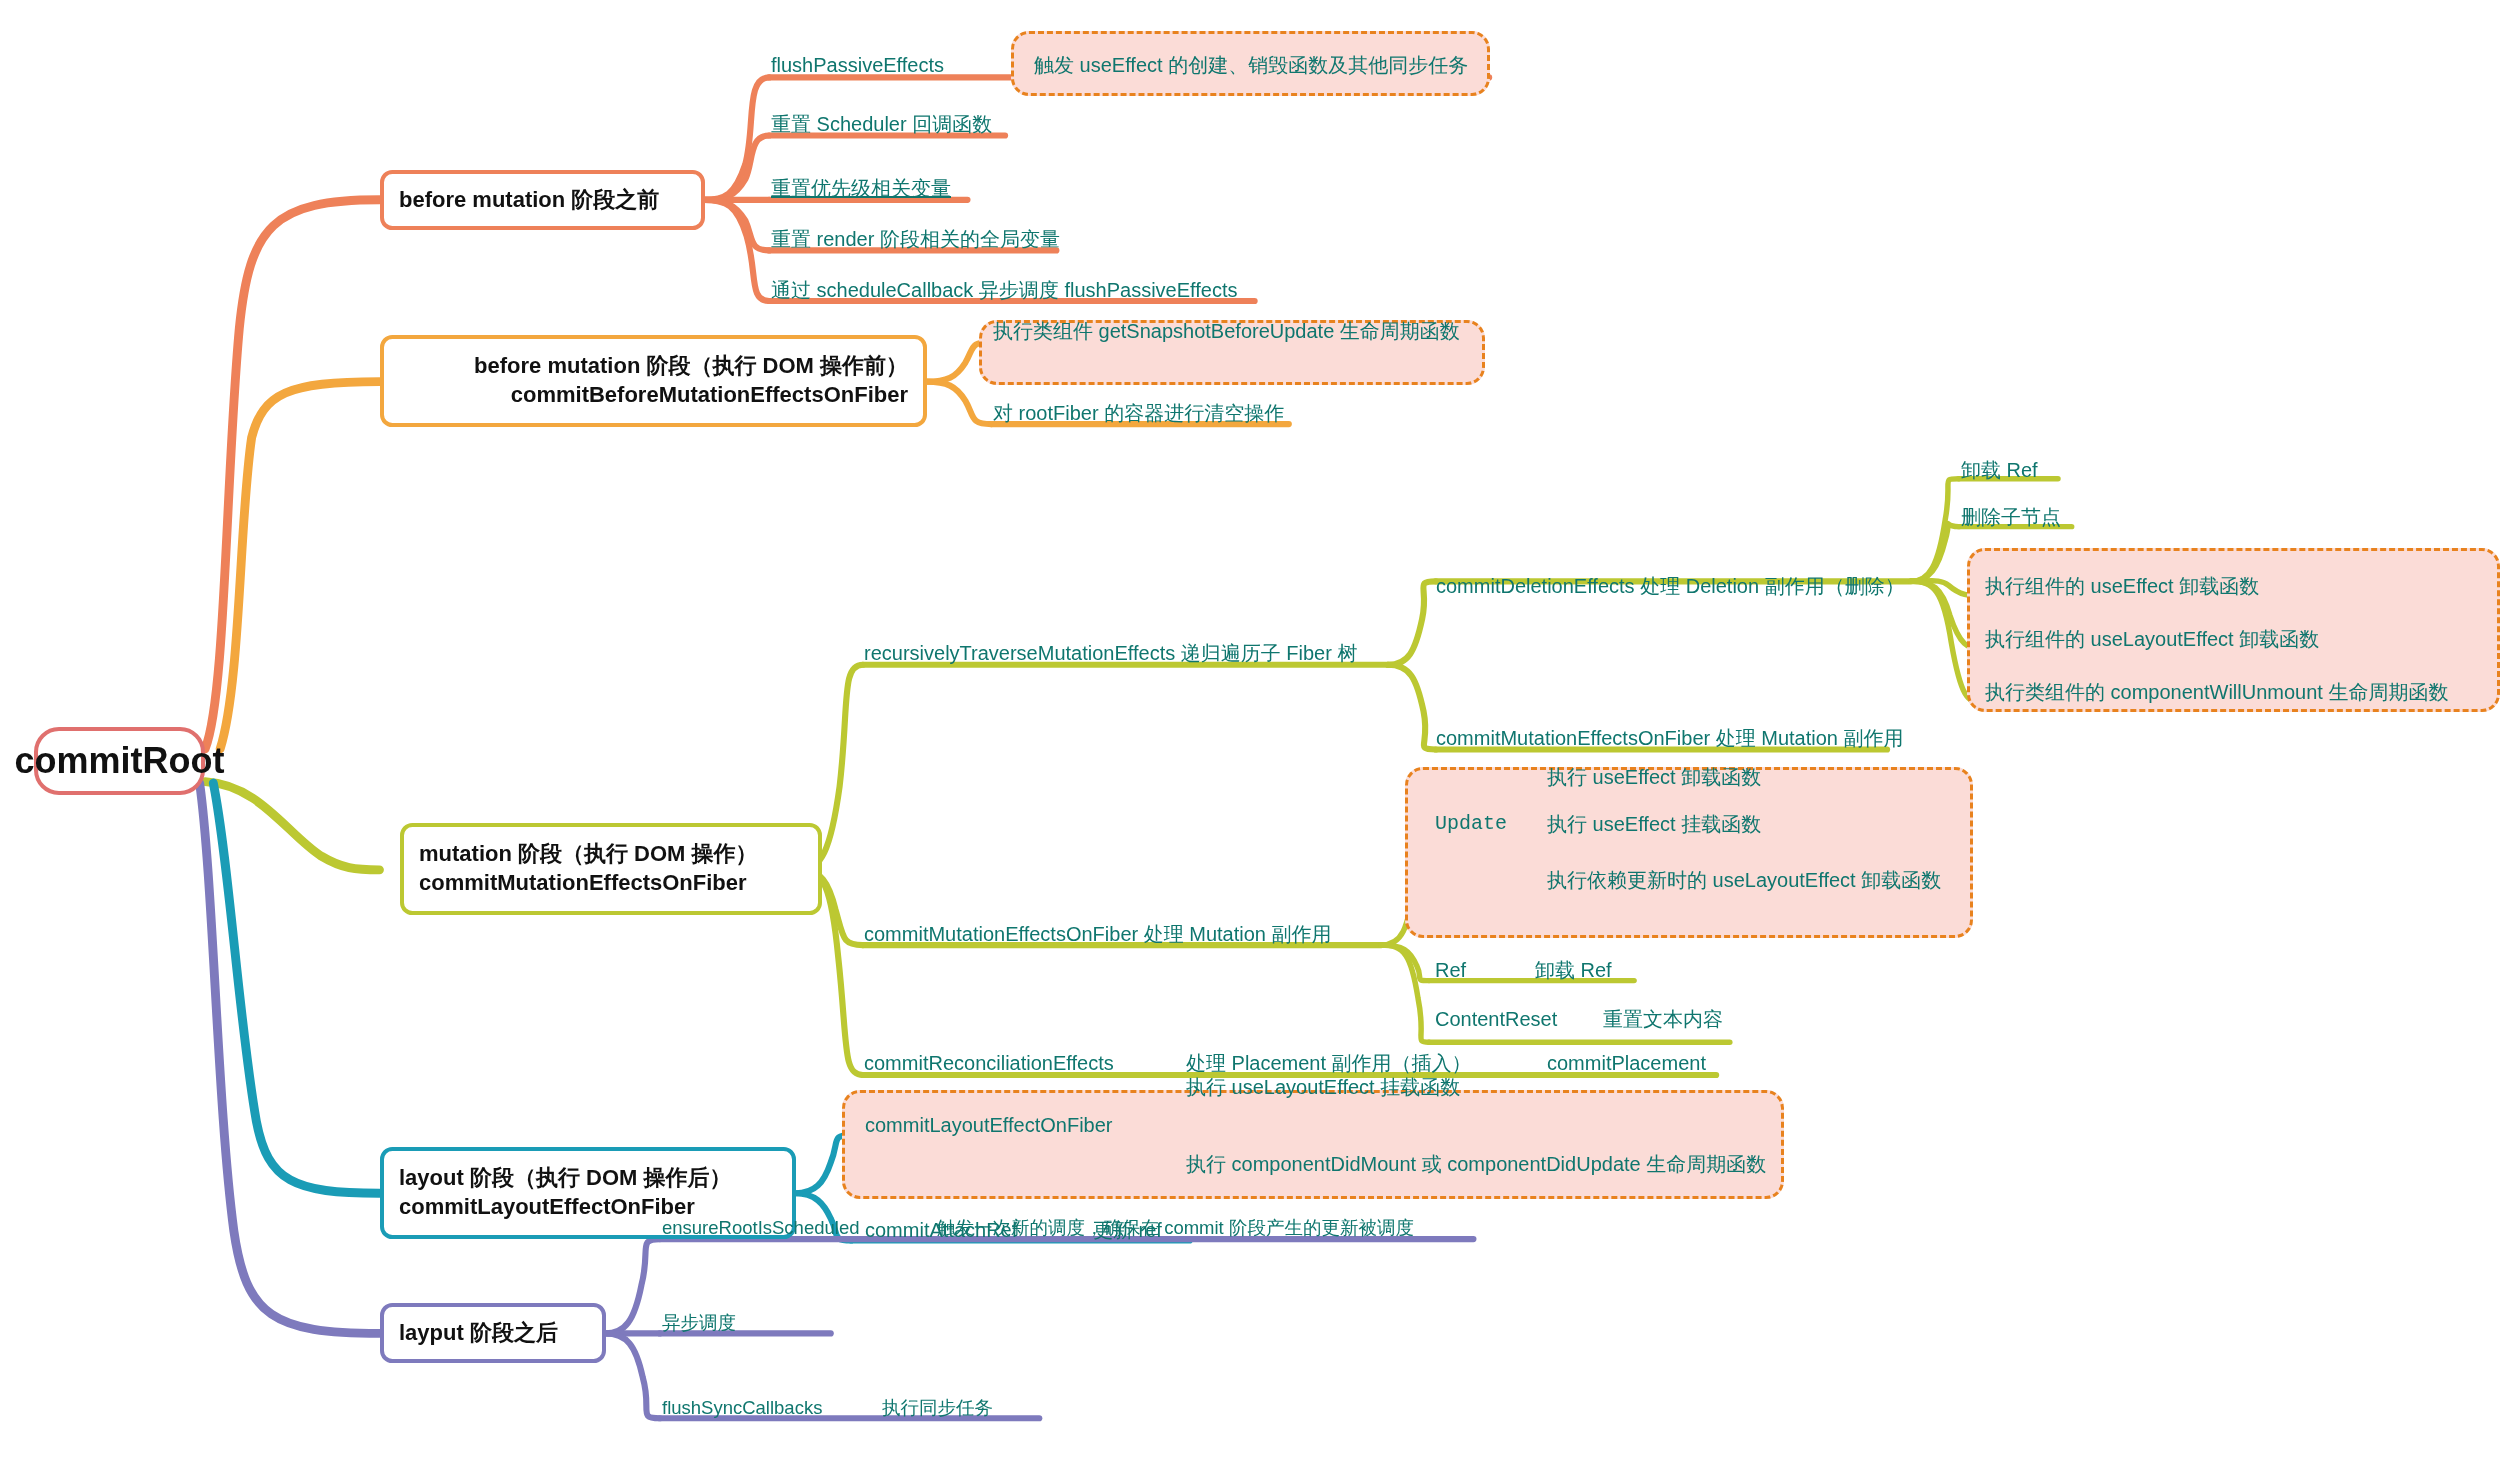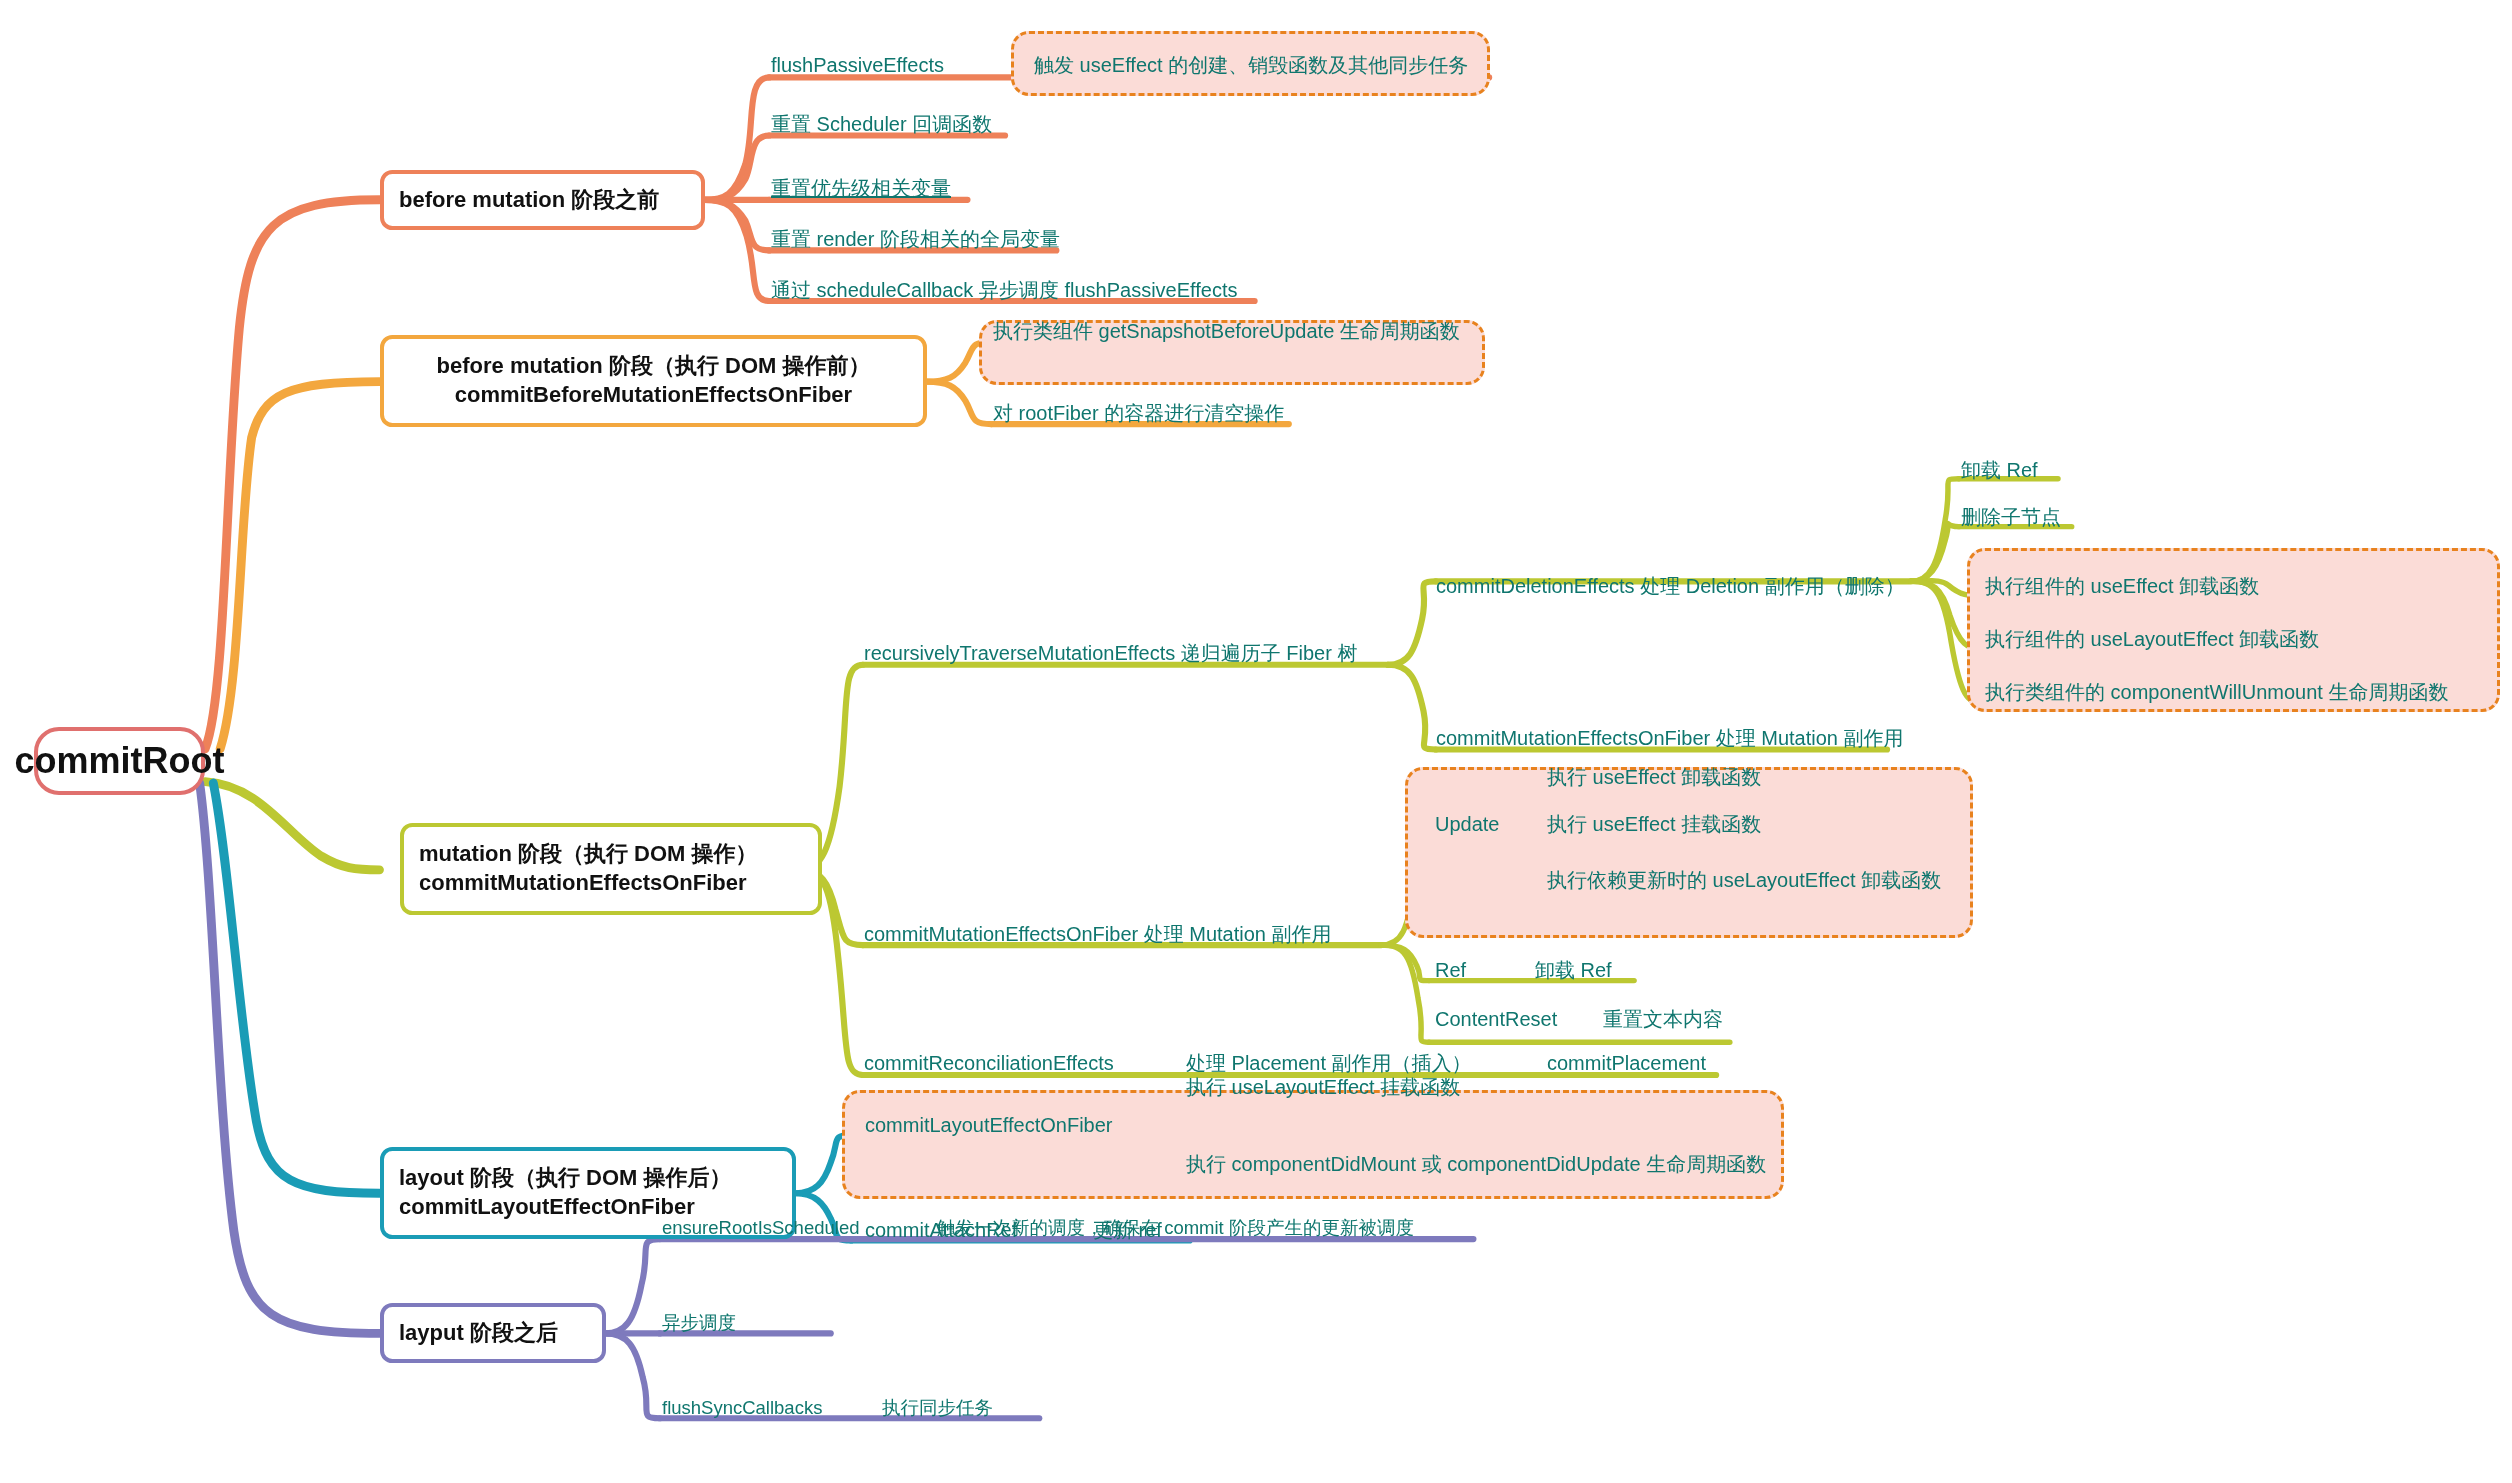--- a/index.html
+++ b/index.html
@@ -189,21 +189,21 @@
   </div>
 
   <div class="leaf" style="left:771px;top:229px;">
     <span>重置 render 阶段相关的全局变量</span>
   </div>
 
   <div class="leaf" style="left:771px;top:280px;">
     <span>通过 scheduleCallback 异步调度 flushPassiveEffects</span>
   </div>
 
-  <div class="nodebox phase c-amber" style="left:380px;top:335px;width:547px;height:92px;flex-direction:column;align-items:center;justify-content:center;">
+  <div class="nodebox phase c-amber" style="left:380px;top:335px;width:547px;height:92px;flex-direction:column;align-items:flex-end;justify-content:center;">
     <span>before mutation 阶段（执行 DOM 操作前）</span>
     <span>commitBeforeMutationEffectsOnFiber</span>
   </div>
 
   <div class="leaf" style="left:993px;top:321px;">
     <span>执行类组件 getSnapshotBeforeUpdate 生命周期函数</span>
   </div>
 
   <div class="leaf" style="left:993px;top:403px;">
     <span>对 rootFiber 的容器进行清空操作</span>
@@ -239,21 +239,21 @@
     <span>执行组件的 useLayoutEffect 卸载函数</span>
   </div>
   <div class="leaf" style="left:1985px;top:682px;">
     <span>执行类组件的 componentWillUnmount 生命周期函数</span>
   </div>
 
   <div class="leaf" style="left:864px;top:924px;">
     <span>commitMutationEffectsOnFiber 处理 Mutation 副作用</span>
   </div>
 
-  <div class="leaf" style="left:1435px;top:814px;">
+  <div class="leaf" style="left:1435px;top:814px;font-family:Liberation Mono, monospace;">
     <span>Update</span>
   </div>
   <div class="leaf" style="left:1547px;top:767px;">
     <span>执行 useEffect 卸载函数</span>
   </div>
   <div class="leaf" style="left:1547px;top:814px;">
     <span>执行 useEffect 挂载函数</span>
   </div>
   <div class="leaf" style="left:1547px;top:870px;">
     <span>执行依赖更新时的 useLayoutEffect 卸载函数</span>

